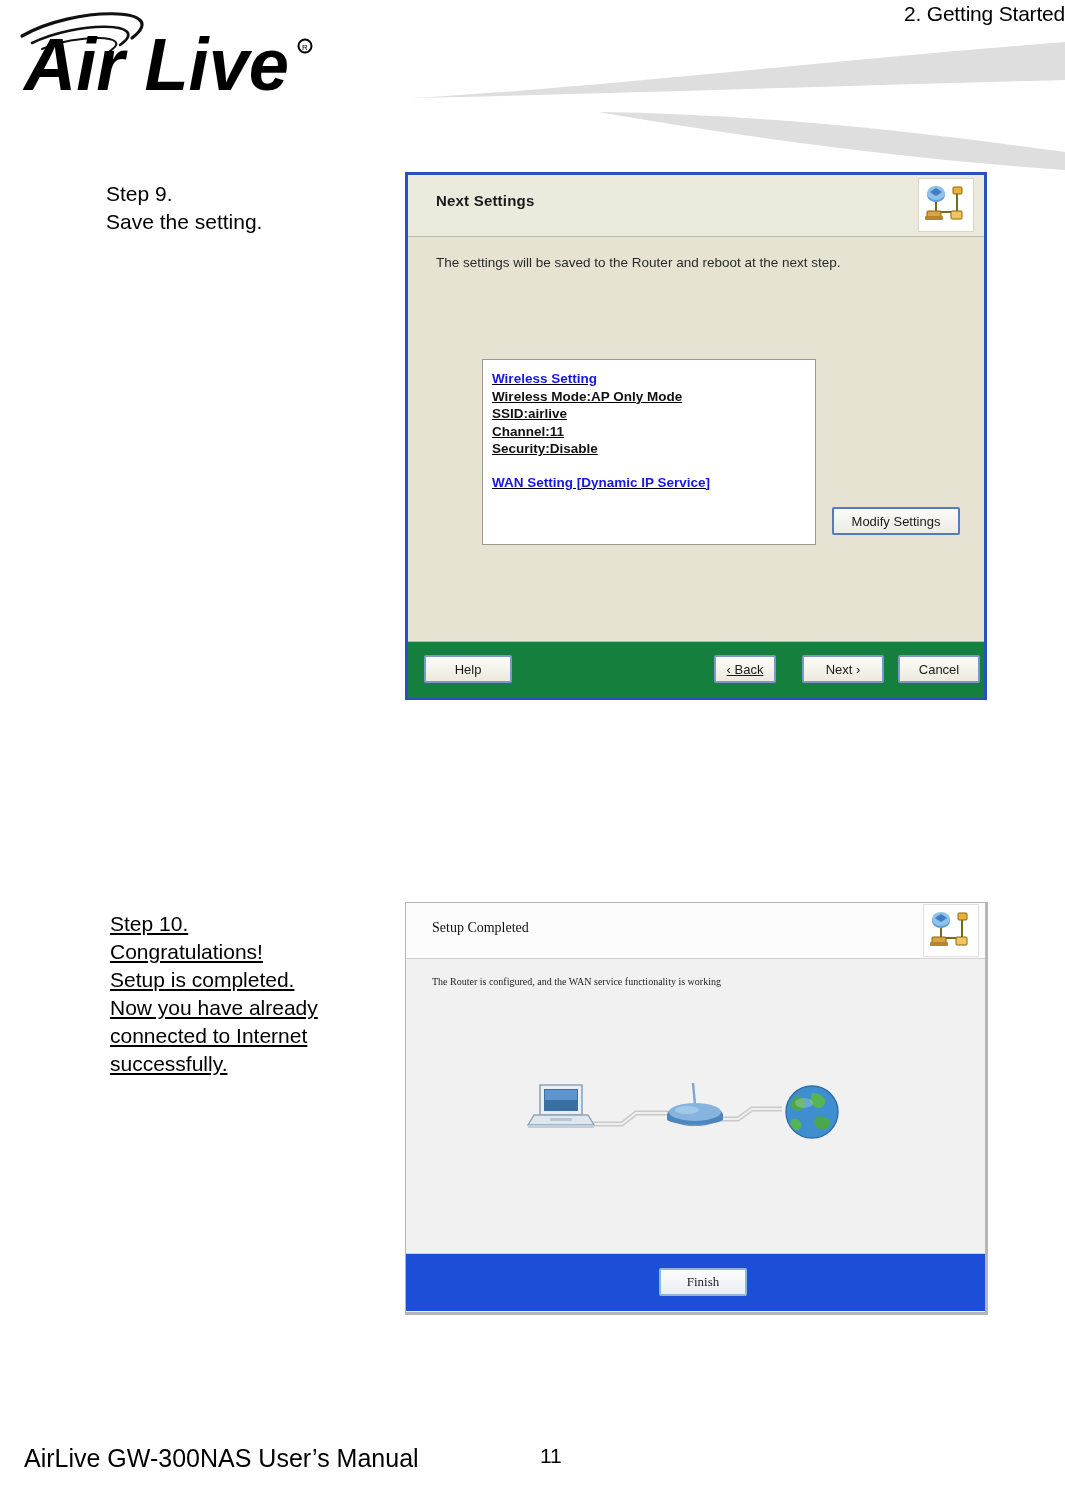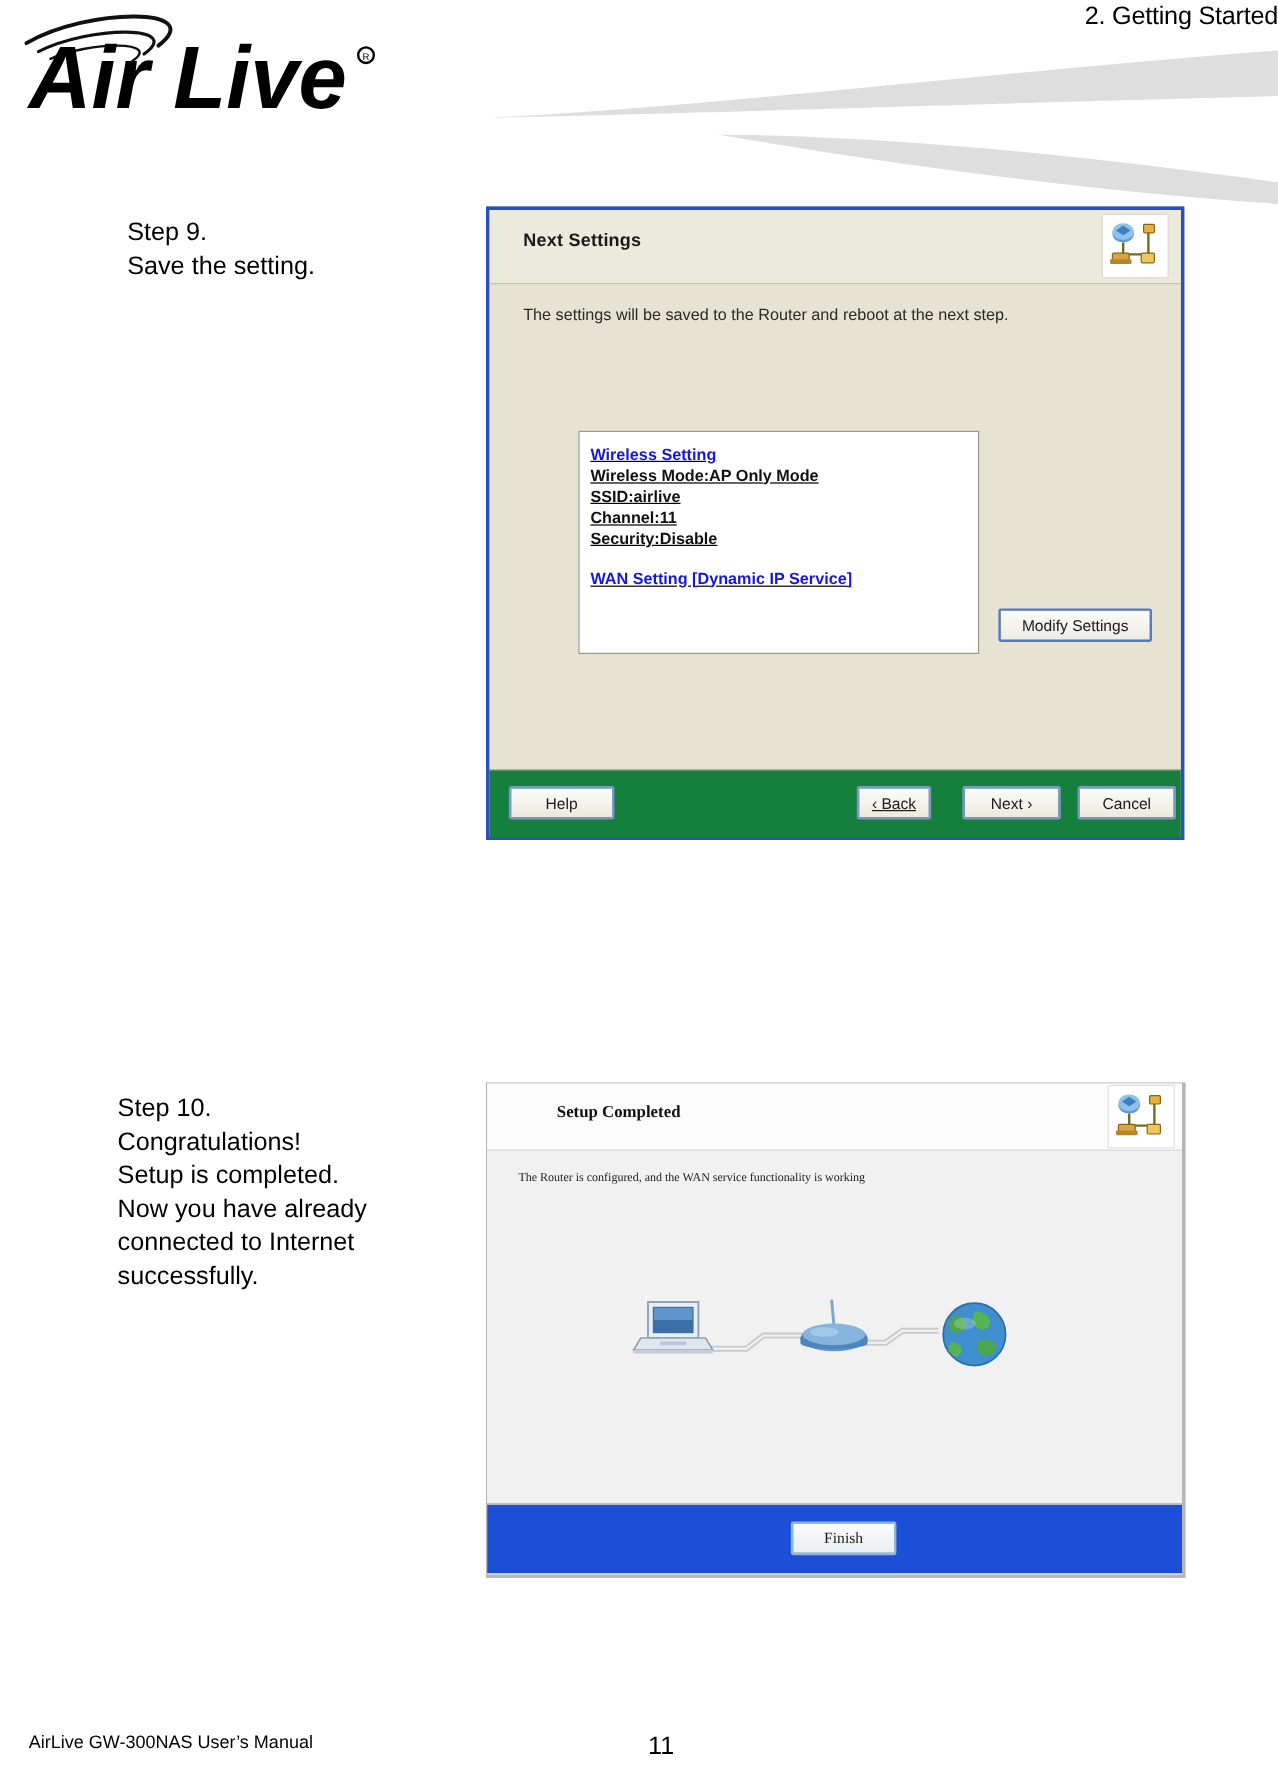--- a/index.html
+++ b/index.html
@@ -50,21 +50,21 @@
 
   
   .step-text {
     position: absolute;
     font-size: 21px;
     line-height: 28px;
     color: #000;
     width: 275px;
   }
   #step9-text { left: 106px; top: 180px; }
-  #step10-text { left: 98px; top: 910px; }
+  #step10-text { left: 110px; top: 910px; text-decoration: underline; }
   .step-line { display: block; white-space: nowrap; }
 
   
   #dialog-save-settings {
     position: absolute;
     left: 405px;
     top: 172px;
     width: 582px;
     height: 528px;
     border: 3px solid #2a4fbf;
@@ -196,24 +196,23 @@
     height: 56px;
     background: #fcfcfc;
     border-bottom: 1px solid #cfcfcf;
     box-sizing: border-box;
   }
   #setup-completed-title {
     position: absolute;
     left: 26px;
     top: 17px;
     font-size: 14px;
-    font-weight: bold;
+    font-weight: normal;
     color: #111;
     font-family: "Liberation Serif", serif;
-    margin-left: 32px;
   }
   #setup-completed-titlebar .header-net-icon {
     background: #ffffff;
     border: 1px solid #e0e0e0;
     top: 1px;
     right: 6px;
     height: 53px;
   }
   #setup-completed-body {
     position: relative;
@@ -266,21 +265,21 @@
     position: absolute;
     left: 0;
     top: 1444px;
     width: 1065px;
     height: 40px;
   }
   #footer-manual-title {
     position: absolute;
     left: 24px;
     top: 0;
-    font-size: 15px;
+    font-size: 25px;
     color: #000;
     white-space: nowrap;
   }
   #footer-page-number {
     position: absolute;
     left: 540px;
     top: 0;
     font-size: 21px;
     color: #000;
   }

